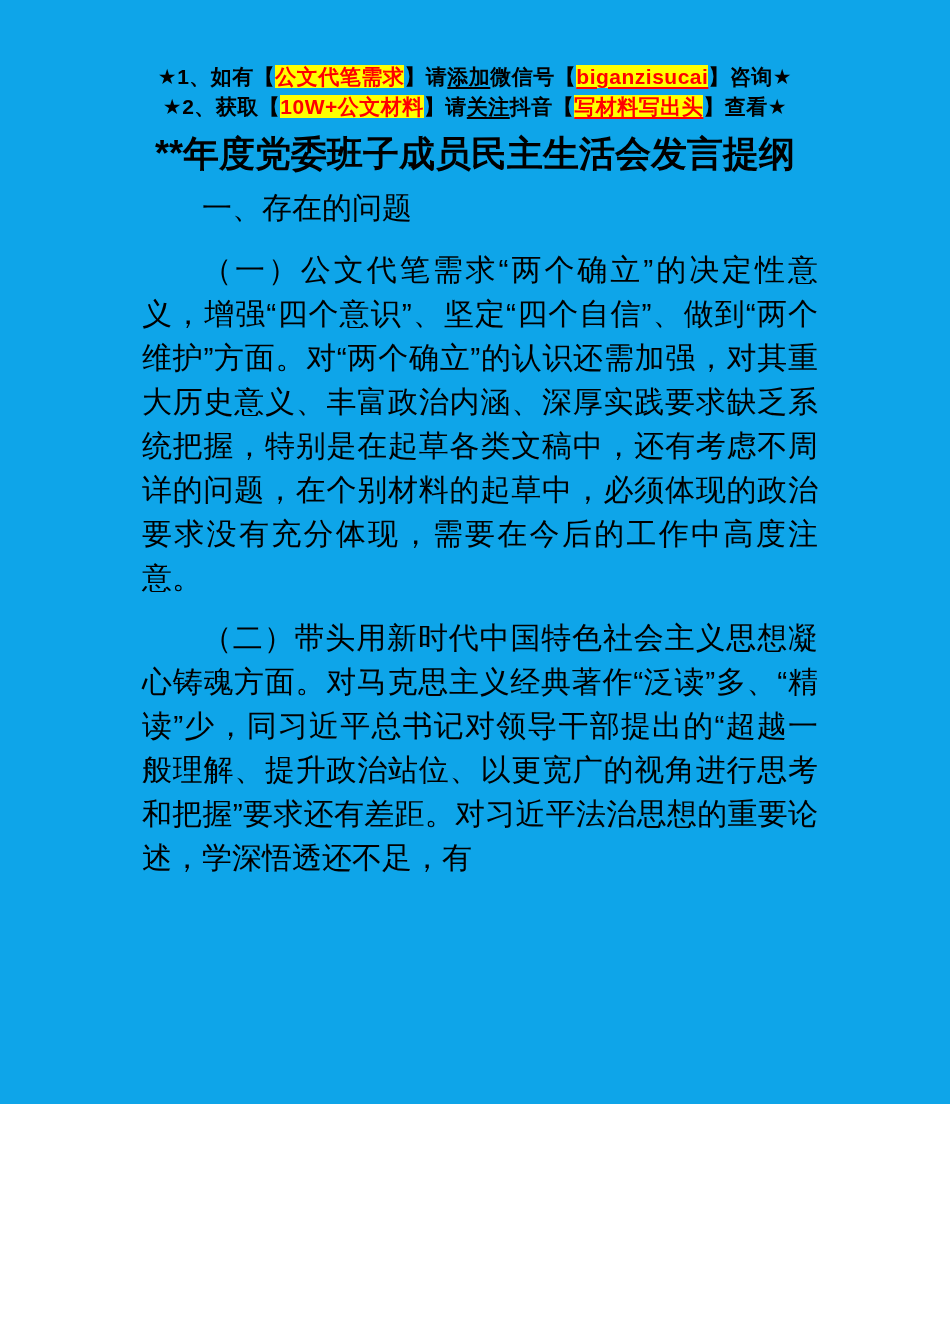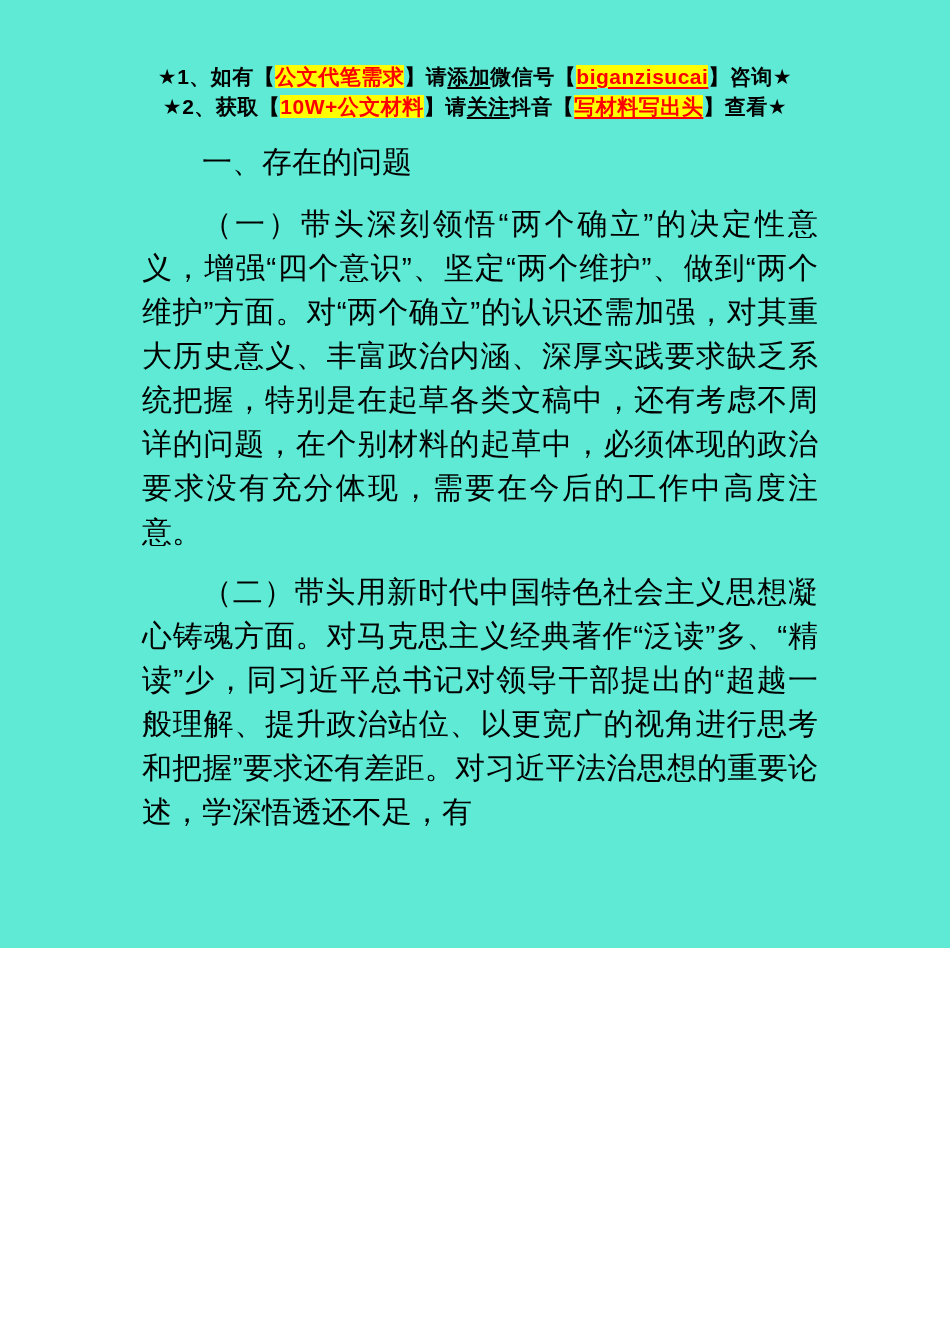--- a/index.html
+++ b/index.html
@@ -1,21 +1,21 @@
 <!DOCTYPE html>
 <html lang="zh"><head>
 <meta charset="utf-8">
 <style>
   html, body { margin: 0; padding: 0; background: #ffffff; }
   .page {
     position: relative;
     width: 950px;
-    height: 948px;
+    height: 1104px;
     margin: 0 auto;
-    background: #5eead4;
+    background: #0ea5e9;
     color: #000000;
     font-family: "Liberation Sans", "DejaVu Sans", sans-serif;
     overflow: hidden;
   }
   .promo {
     text-align: center;
     font-weight: bold;
     font-size: 21px;
     line-height: 30px;
     letter-spacing: 0.5px;
@@ -43,41 +43,42 @@
     margin: 4px 0 0 142px;
     font-size: 30px;
     line-height: 44px;
     text-align: justify;
   }
   .content p {
     margin: 0 0 16px 0;
     text-indent: 2em;
   }
   .content p.section-heading {
-    margin: 18px 0 18px 0;
+    margin: 6px 0 18px 0;
   }
 </style>
 </head>
 <body>
 
 <div class="page">
 
   <div class="promo promo-top">
     <div>
       <span>★1、如有【</span><span class="hl red">公文代笔需求</span><span>】请</span><span class="u">添加</span><span>微信号【</span><span class="hl red u">biganzisucai</span><span>】咨询★</span>
     </div>
     <div>
       <span>★2、获取【</span><span class="hl red">10W+公文材料</span><span>】请</span><span class="u">关注</span><span>抖音【</span><span class="hl red u">写材料写出头</span><span>】查看★</span>
     </div>
   </div>
 
+  <h1 class="doc-title">**年度党委班子成员民主生活会发言提纲</h1>
 
   <div class="content">
     <p class="section-heading">一、存在的问题</p>
-    <p>（一）带头深刻领悟“两个确立”的决定性意义，增强“四个意识”、坚定“两个维护”、做到“两个维护”方面。对“两个确立”的认识还需加强，对其重大历史意义、丰富政治内涵、深厚实践要求缺乏系统把握，特别是在起草各类文稿中，还有考虑不周详的问题，在个别材料的起草中，必须体现的政治要求没有充分体现，需要在今后的工作中高度注意。</p>
+    <p>（一）公文代笔需求“两个确立”的决定性意义，增强“四个意识”、坚定“四个自信”、做到“两个维护”方面。对“两个确立”的认识还需加强，对其重大历史意义、丰富政治内涵、深厚实践要求缺乏系统把握，特别是在起草各类文稿中，还有考虑不周详的问题，在个别材料的起草中，必须体现的政治要求没有充分体现，需要在今后的工作中高度注意。</p>
     <p>（二）带头用新时代中国特色社会主义思想凝心铸魂方面。对马克思主义经典著作“泛读”多、“精读”少，同习近平总书记对领导干部提出的“超越一般理解、提升政治站位、以更宽广的视角进行思考和把握”要求还有差距。对习近平法治思想的重要论述，学深悟透还不足，有</p>
   </div>
 
   <div class="promo promo-bottom">
     <div>
       <span>★1、如有【</span><span class="hl red">公文代笔需求</span><span>】请</span><span class="u">添加</span><span>微信号【</span><span class="hl red u">biganzisucai</span><span>】咨询★</span>
     </div>
     <div>
       <span>★2、获取【</span><span class="hl red">10W+公文材料</span><span>】请</span><span class="u">关注</span><span>抖音【</span><span class="hl red u">写材料写出头</span><span>】查看★</span>
     </div>

